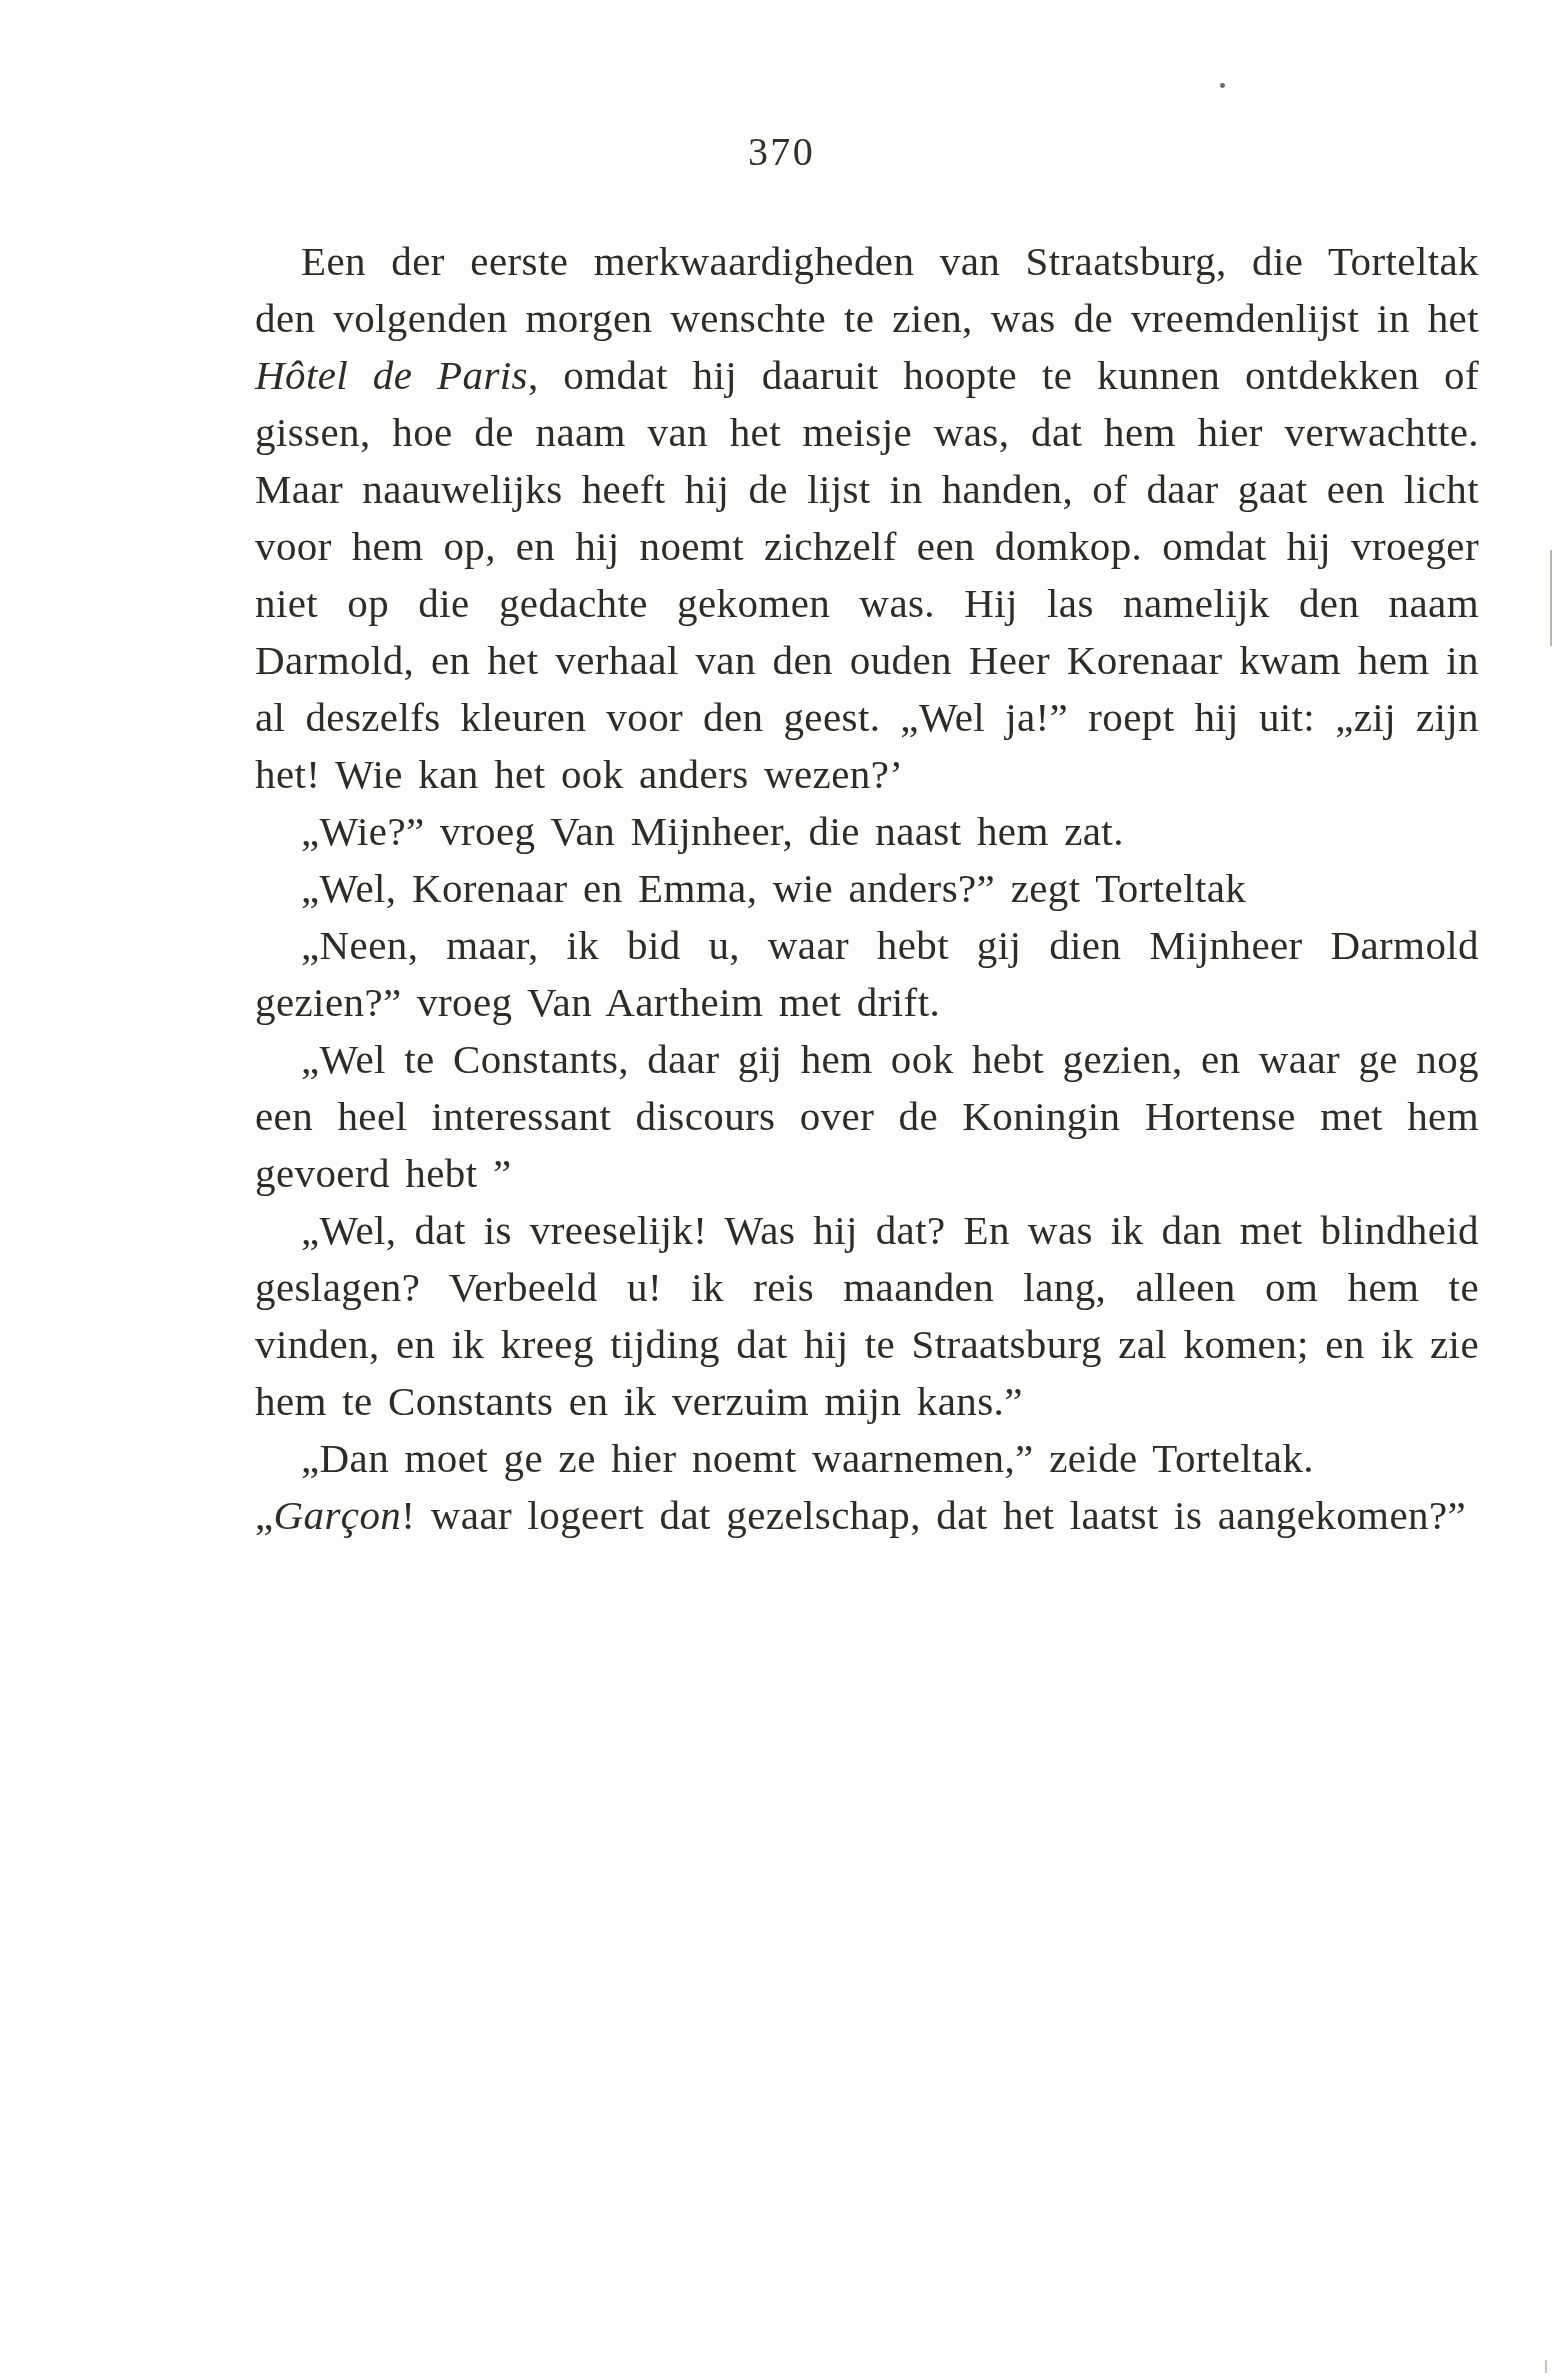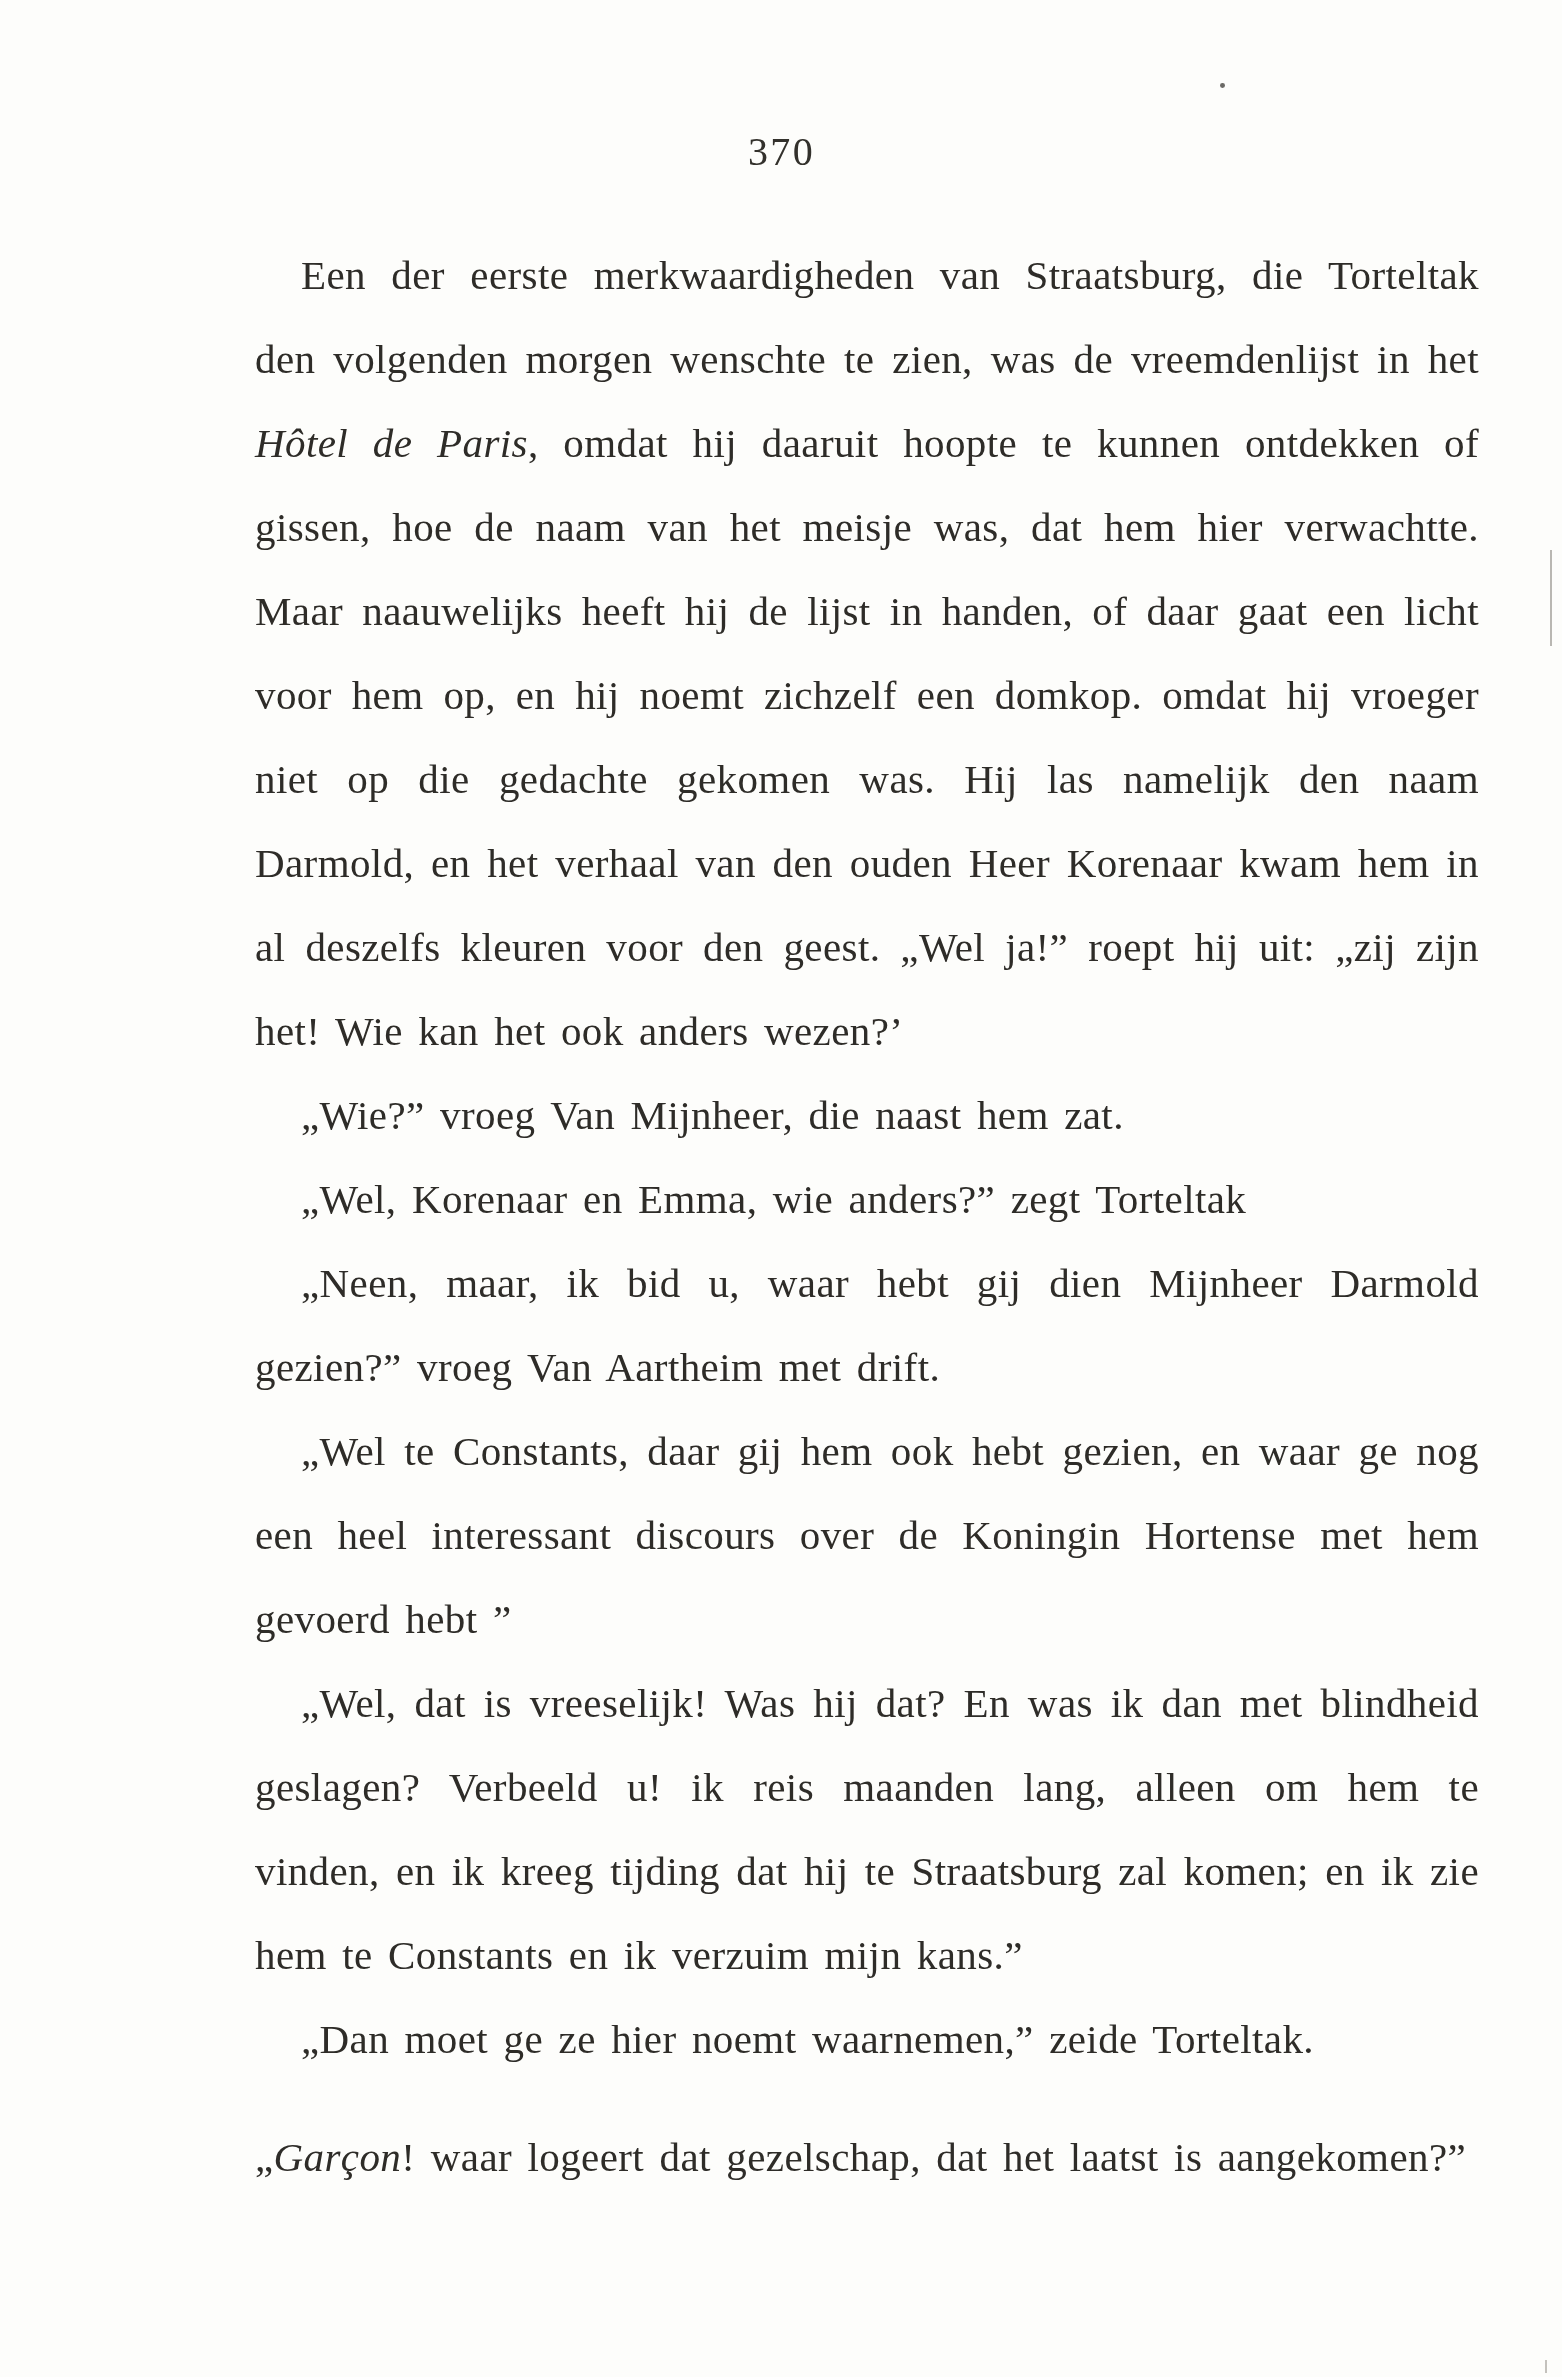--- a/index.html
+++ b/index.html
@@ -29,32 +29,31 @@
     font-size: 40px;
     letter-spacing: 2.4px;
     color: #33312c;
   }
   .text-block {
     position: absolute;
     top: 233px;
     left: 255px;
     width: 1224px;
     font-size: 41px;
-    line-height: 84px;
+    line-height: 57px;
     text-align: justify;
     letter-spacing: 0.4px;
     word-spacing: 4.8px;
   }
   .para {
     margin: 0;
     text-indent: 46px;
   }
   .para.no-indent {
     text-indent: 0;
-    margin-top: 34px;
   }
   .italic {
     font-style: italic;
   }
   .artifact-dot {
     position: absolute;
     top: 83px;
     left: 1220px;
     width: 4.8px;
     height: 4.8px;

